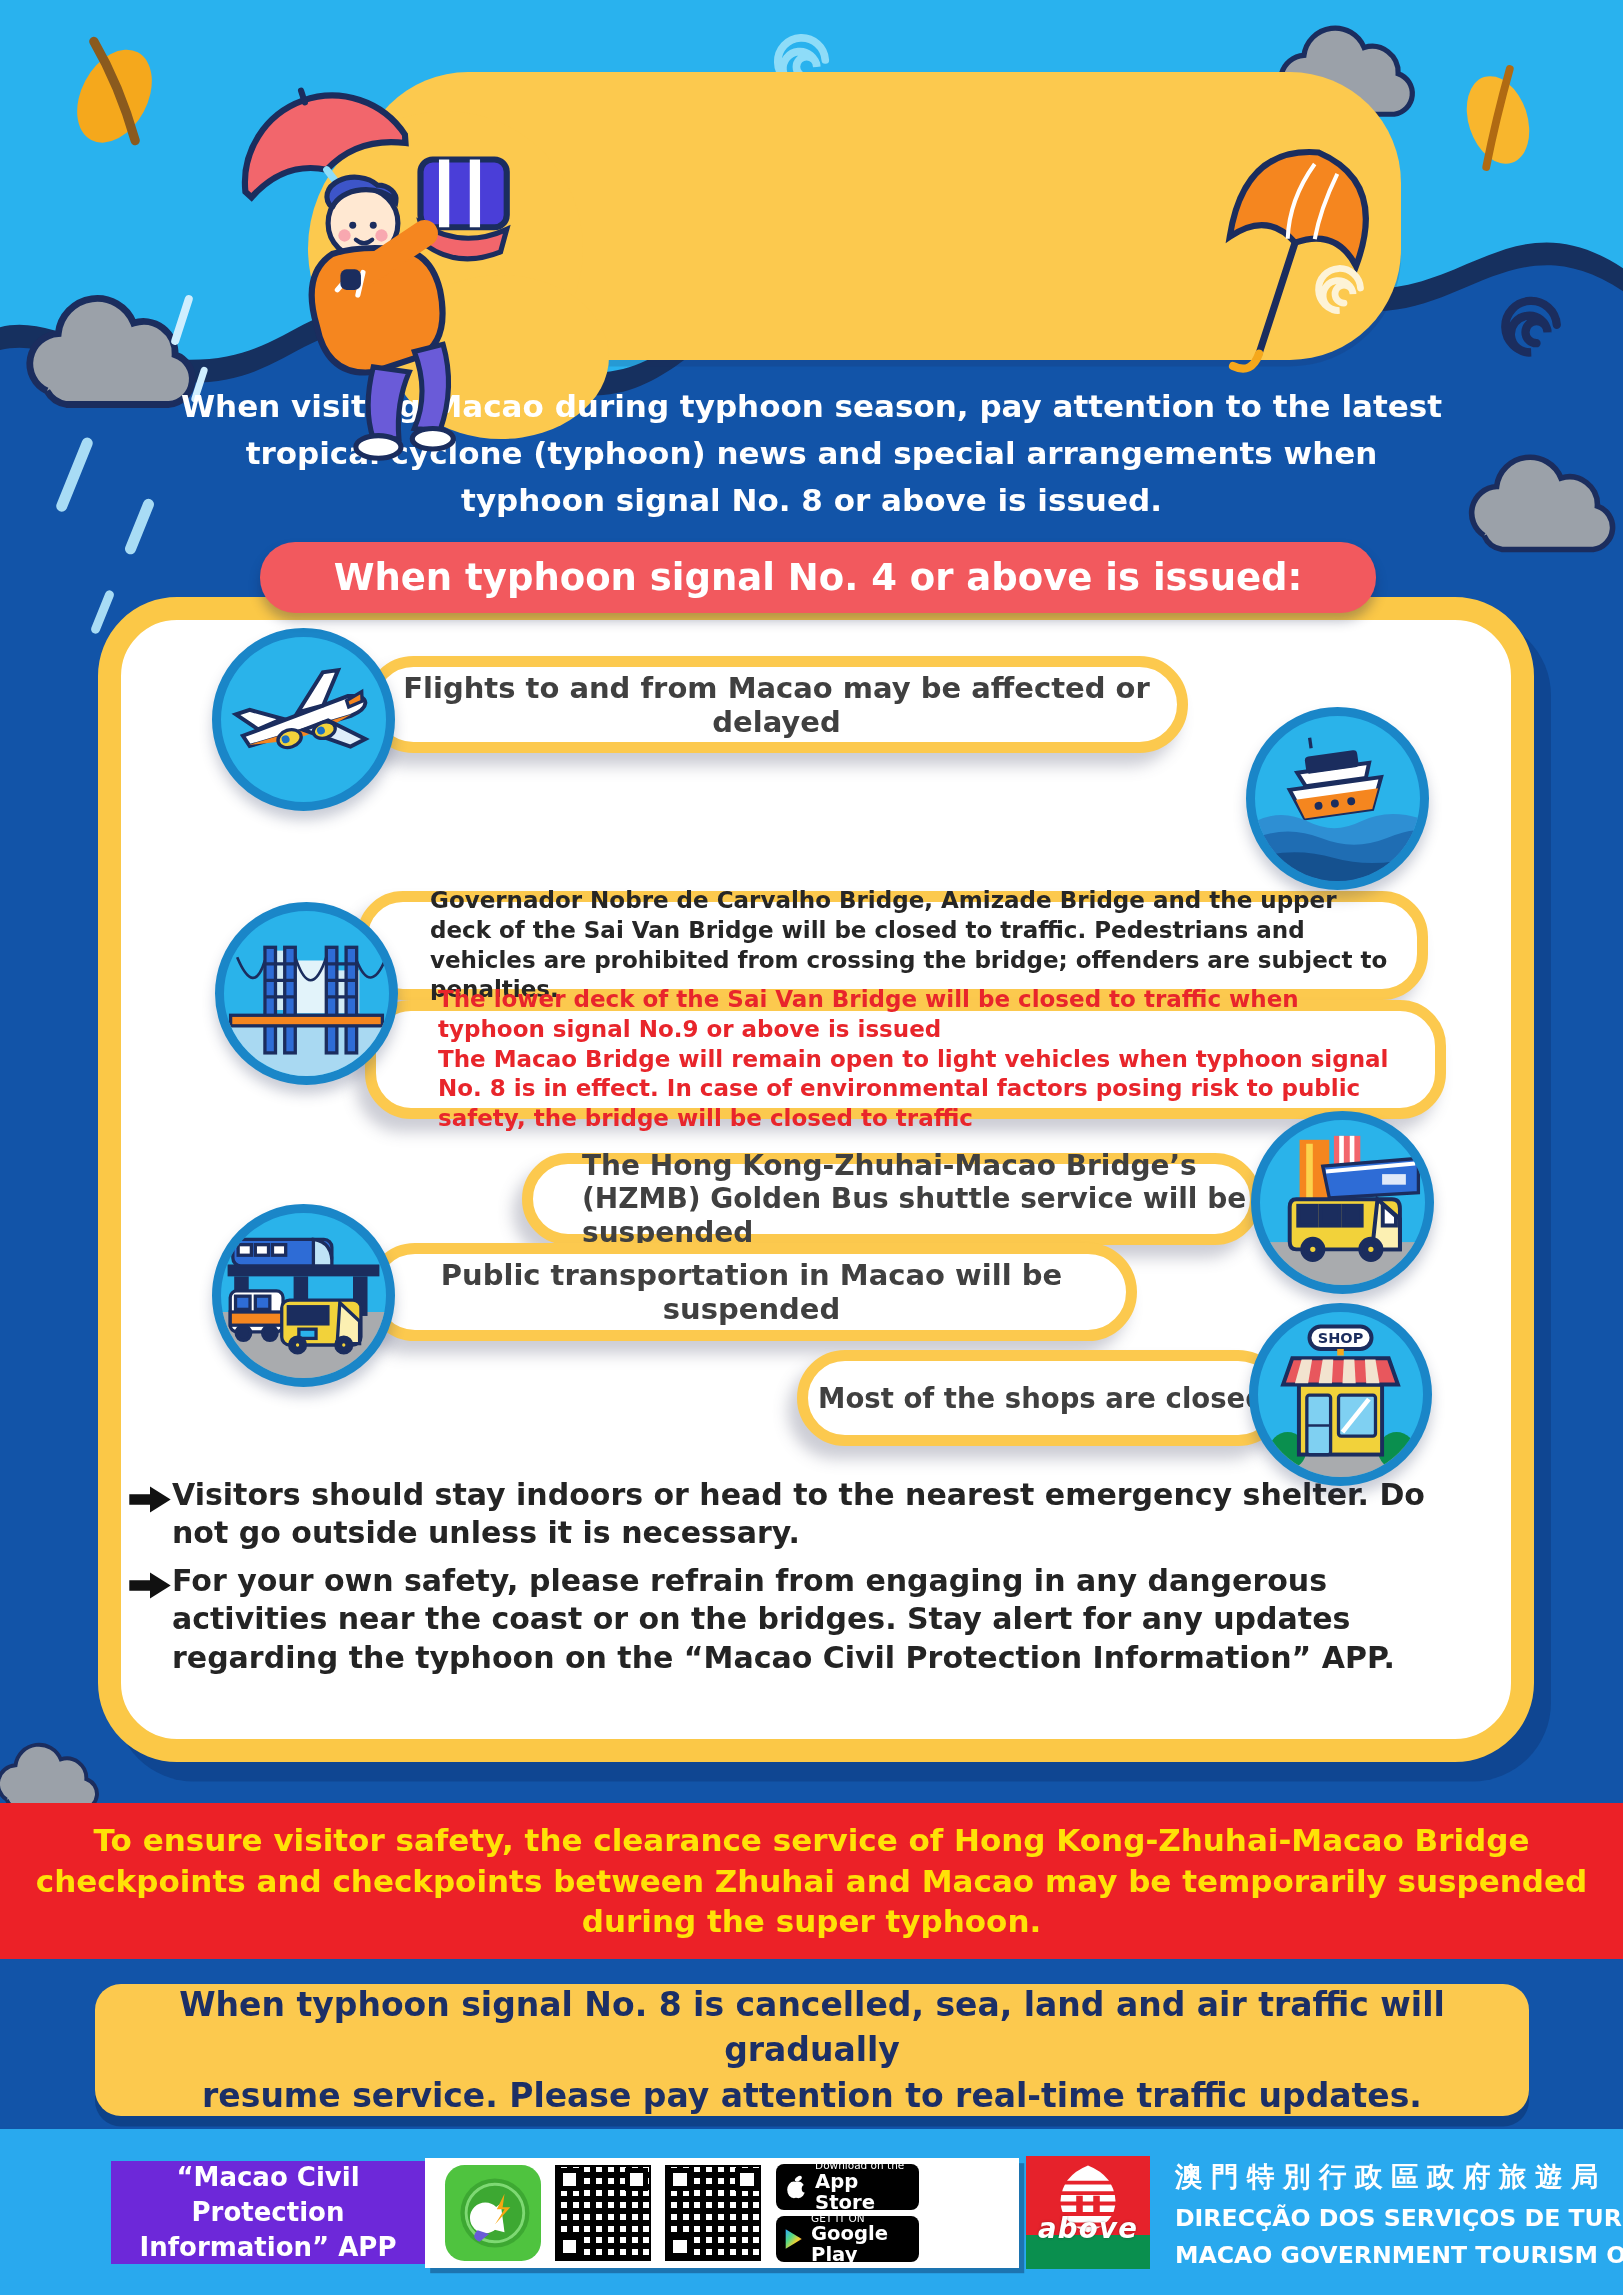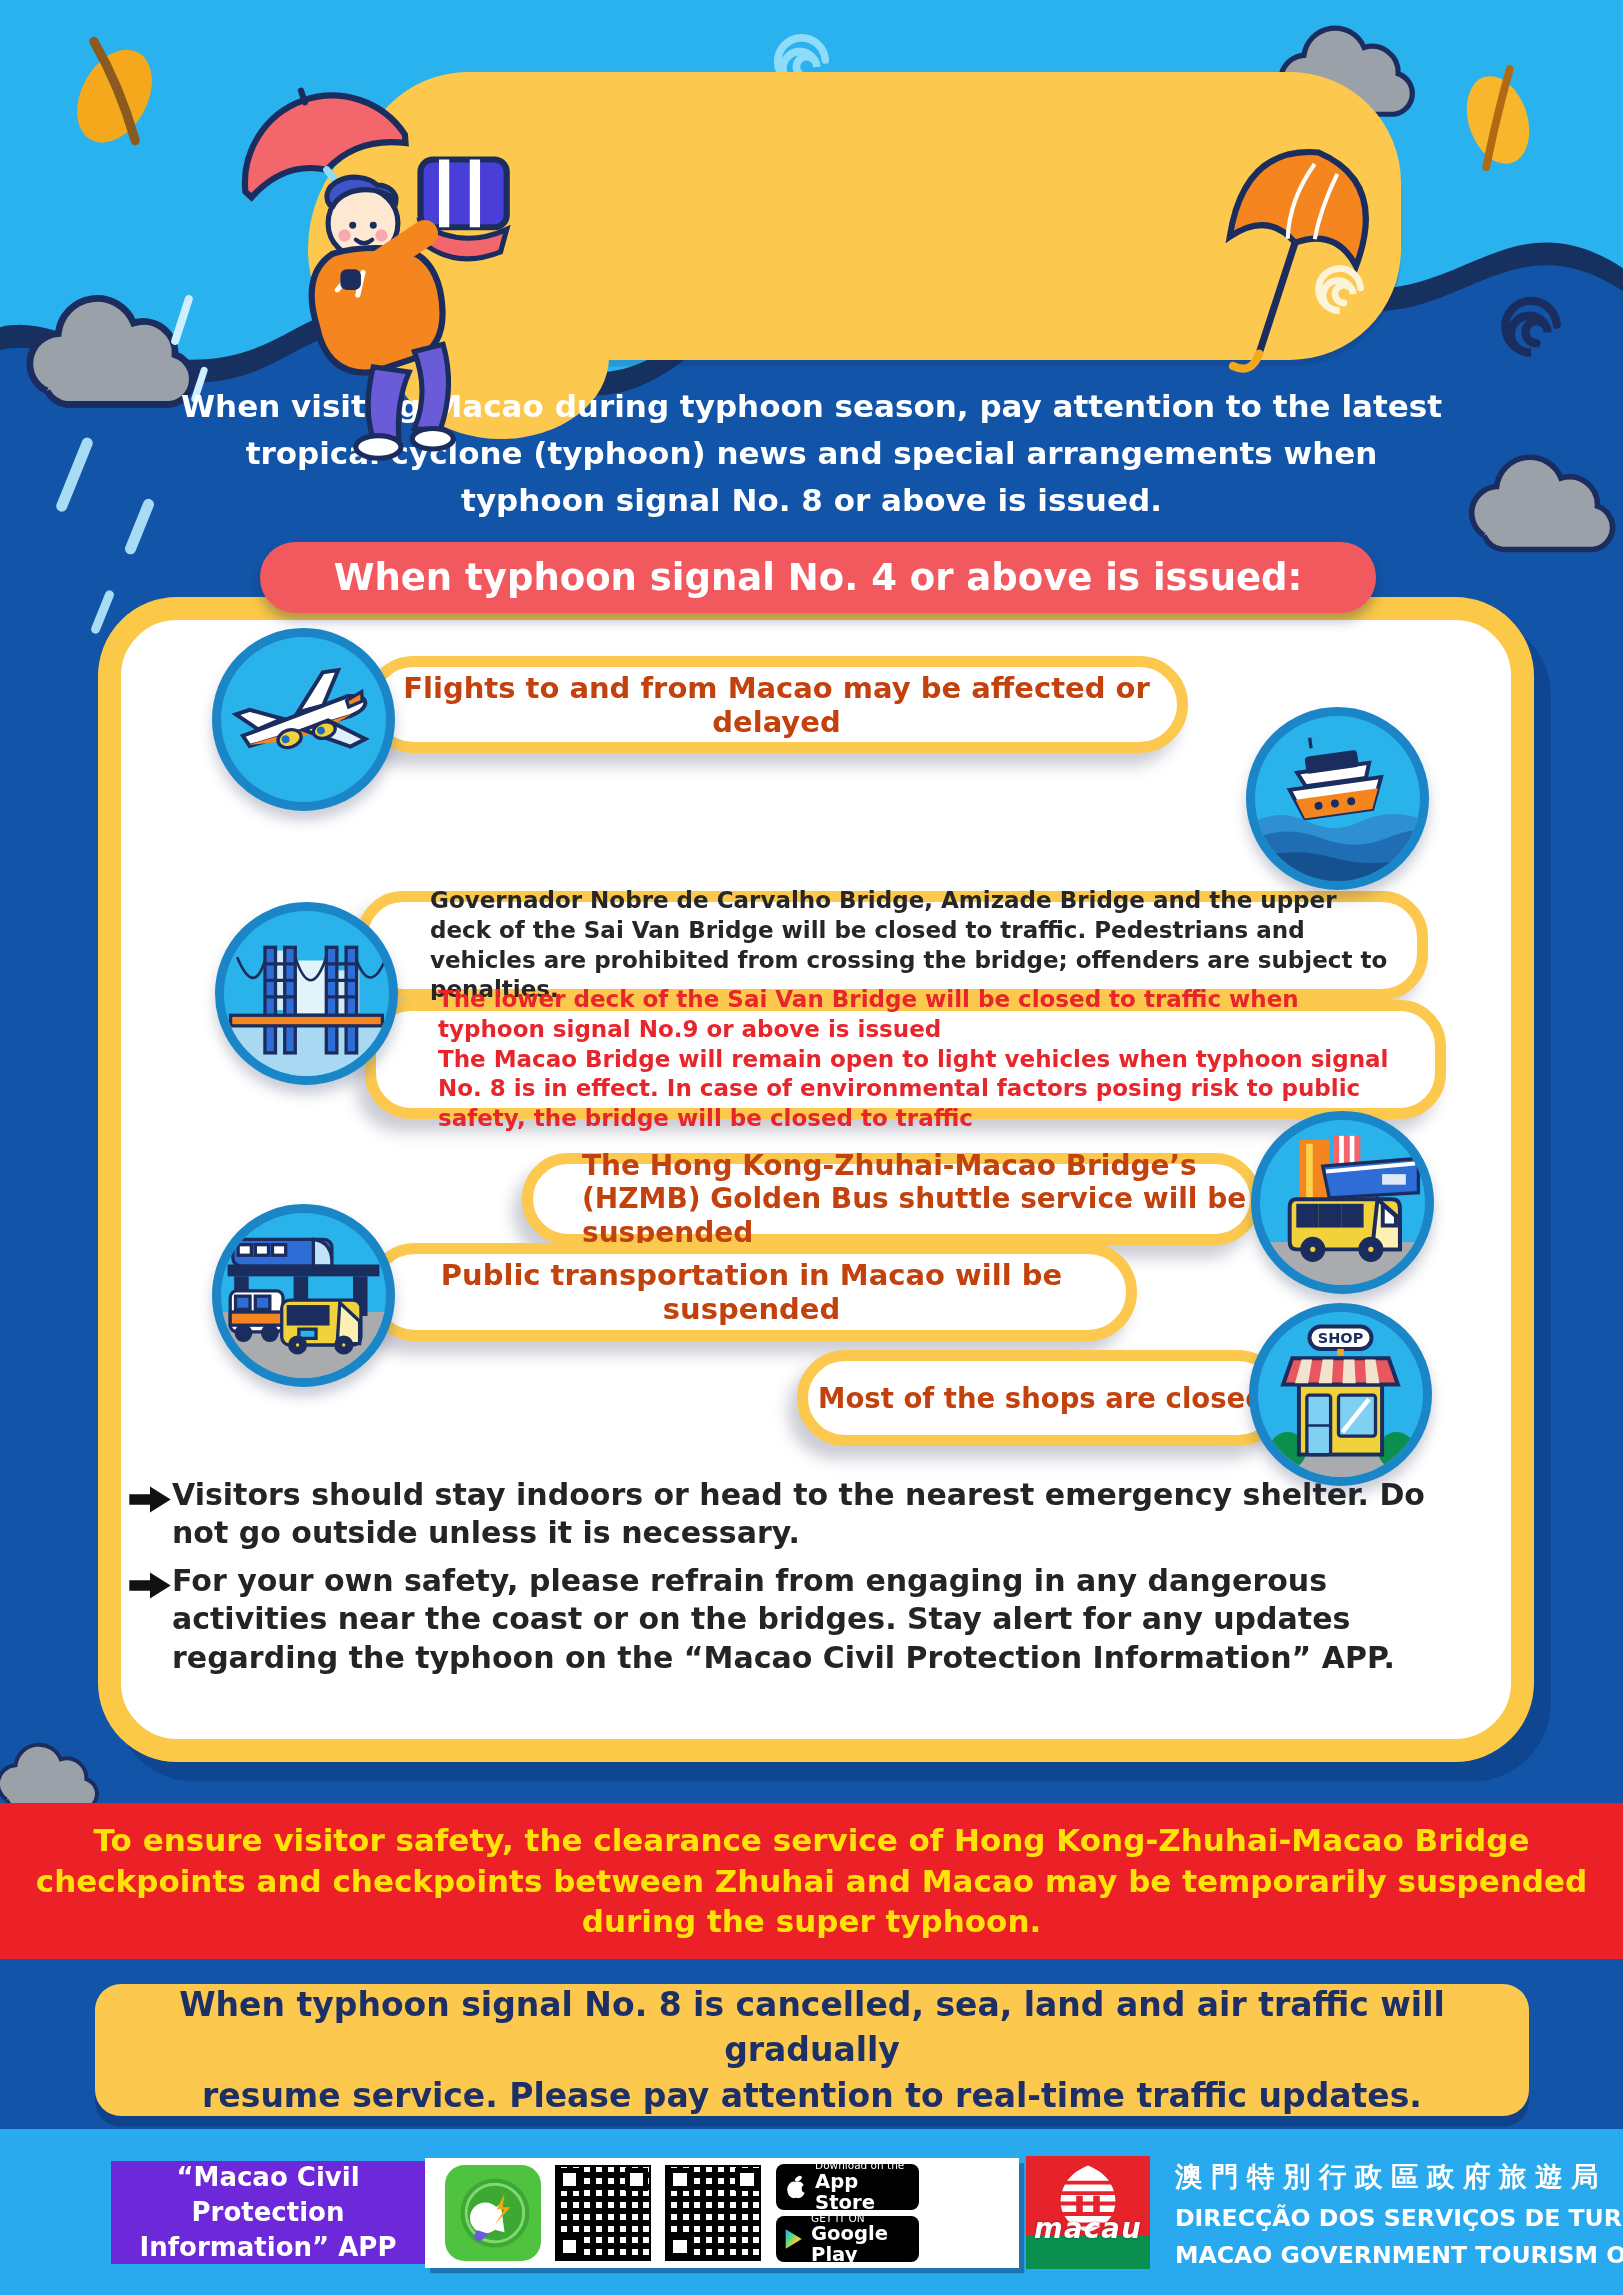--- a/index.html
+++ b/index.html
@@ -38,21 +38,21 @@
   .badge{width:183px;height:183px;border-radius:50%;background:#2ab3ea;
          border:9.8px solid #1a86c8;box-sizing:border-box;overflow:hidden;z-index:5;
          box-shadow:0 9.2px 13px rgba(40,50,90,.25);}
   .badge svg{width:100%;height:100%;display:block;}
 
   
   .pill{background:#ffffff;border:11px solid #fcc94e;box-sizing:border-box;z-index:3;
         display:flex;align-items:center;justify-content:center;
         box-shadow:-9.2px 13px 14.4px rgba(85,90,115,.30);}
   .pill.round{border-radius:59px;}
-  .pill-text{color:#c2410c;font-weight:700;font-size:29px;text-align:center;}
+  .pill-text{color:#404040;font-weight:700;font-size:29px;text-align:center;}
   .pill-flights{left:365px;top:656px;width:823px;height:97px;}
   .pill-sea{left:366px;top:764px;width:932px;height:97px;}
   .pill-bridge1{left:357px;top:891px;width:1071px;height:109px;border-radius:46px;
                 justify-content:flex-start;}
   .pill-bridge1 .blk{color:#262626;font-weight:700;font-size:23px;line-height:1.30;text-align:left;
                 padding:0 29.4px 0 62px;}
   .pill-bridge2{left:365px;top:1000px;width:1081px;height:119px;border-radius:46px;
                 justify-content:flex-start;}
   .pill-bridge2 .red{color:#e8252b;font-weight:700;font-size:23px;line-height:1.30;text-align:left;
                 padding:0 26px 0 62px;}
@@ -473,21 +473,21 @@
       <g stroke="#e6222b" stroke-width="6">
         <line x1="30" y1="30" x2="110" y2="30"></line>
           <line x1="26" y1="46" x2="114" y2="46"></line>
         <line x1="26" y1="62" x2="114" y2="62"></line>
           <line x1="30" y1="78" x2="110" y2="78"></line>
         <line x1="40" y1="94" x2="100" y2="94"></line>
       </g>
       <rect x="52" y="50" width="10" height="26" fill="#e6222b"></rect>
       <rect x="78" y="50" width="10" height="26" fill="#e6222b"></rect>
     </svg>
-    <div class="mgto-script">macau</div>
+    <div class="mgto-script">above</div>
   </div>
 
   <div class="abs org-text">
     <div class="cjk">澳門特別行政區政府旅遊局</div>
     <div class="lat">DIRECÇÃO DOS SERVIÇOS DE TURISMO</div>
     <div class="lat">MACAO GOVERNMENT TOURISM OFFICE</div>
   </div>
 
 </div>
 

